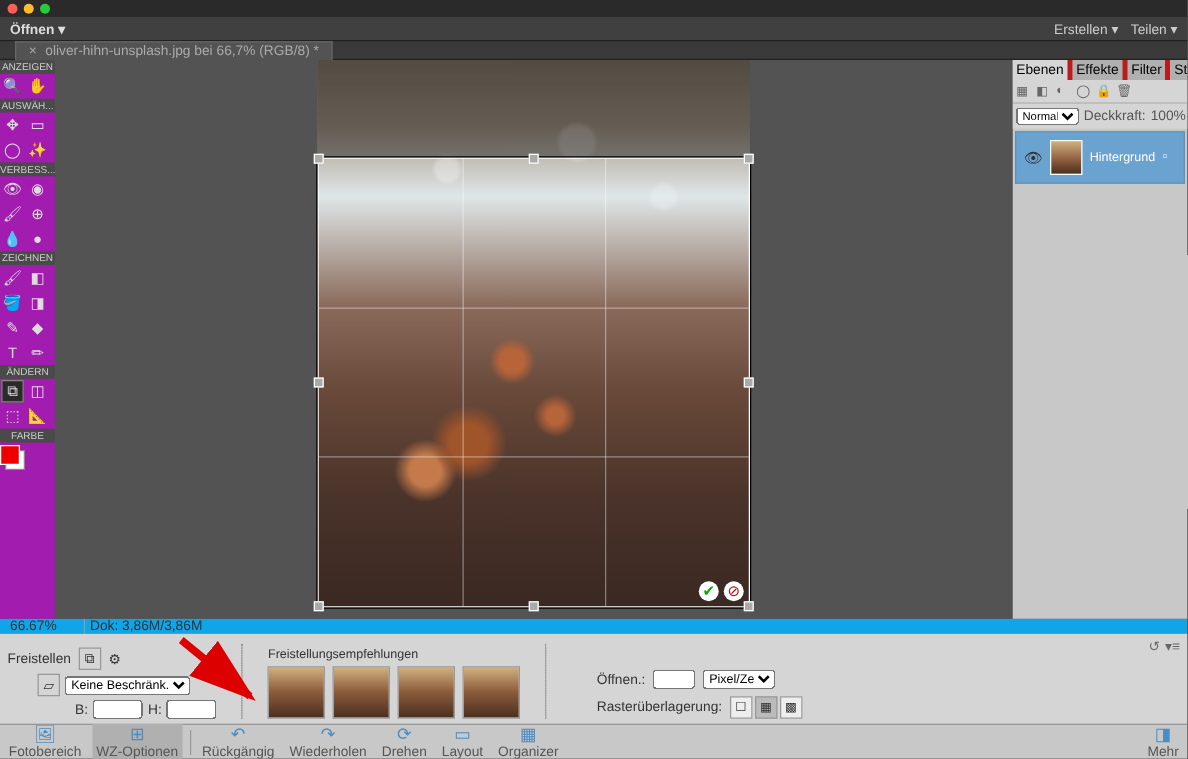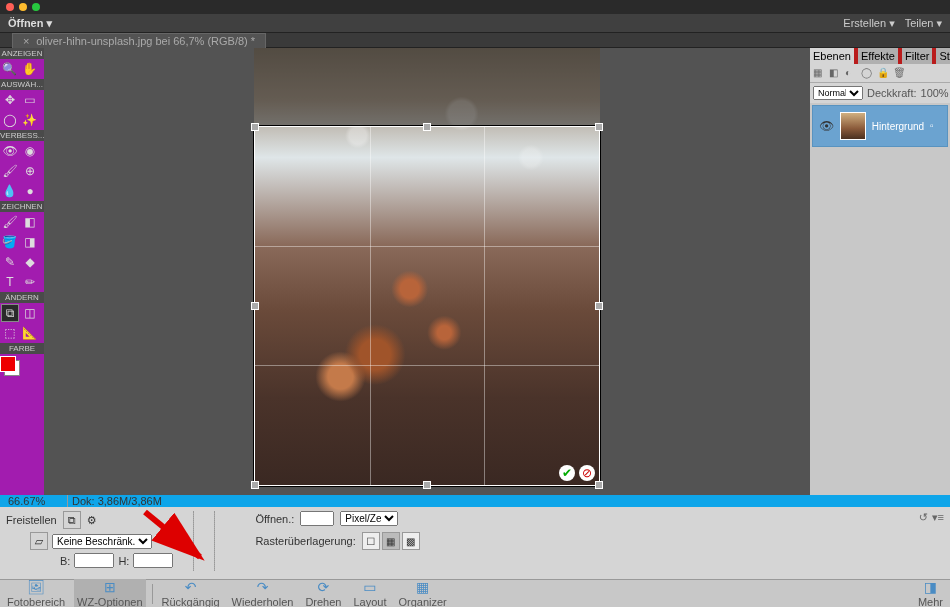--- a/index.html
+++ b/index.html
@@ -58,21 +58,21 @@
 .blendrow select{font-size:9px;width:50px}
 .blendrow .op{margin-left:auto}
 .layer{display:flex;align-items:center;gap:6px;padding:6px;background:#6ba3d0;margin:2px;border:1px solid #5893c0}
 .layer .eye{font-size:12px;color:#333;cursor:pointer}
 .layer .thumb{width:28px;height:28px;background:linear-gradient(180deg,#d0b080 0%,#8a5a3a 60%,#4a3020 100%);border:1px solid #fff}
 .layer .name{color:#fff;font-size:10px}
 .layer .lock{margin-left:auto;width:12px;height:12px;color:#fff;font-size:10px}
 .statusbar{height:12px;background:#0ea5e9;display:flex;align-items:center;font-size:9px;color:#333;padding:0 4px}
 .statusbar .zoom{width:64px;border-right:1px solid #999;padding:0 4px}
 .statusbar .dok{padding:0 4px}
-.options{height:72px;background:#d5d5d5;display:flex;align-items:flex-start;padding:4px 6px;gap:20px;position:relative}
+.options{height:72px;background:#d5d5d5;display:flex;align-items:flex-end;padding:4px 6px;gap:20px;position:relative}
 .opt-left{display:flex;flex-direction:column;gap:3px}
 .opt-left .title{font-size:10px;color:#333;display:flex;align-items:center;gap:6px}
 .opt-left .title .gear{font-size:11px;cursor:pointer}
 .opt-left .row{display:flex;align-items:center;gap:4px;font-size:10px;color:#333}
 .opt-left select{font-size:10px;width:100px}
 .opt-left input[type=text]{width:40px;font-size:10px}
 .opt-left .freibtn{width:18px;height:18px;border:1px solid #999;display:flex;align-items:center;justify-content:center;font-size:11px;cursor:pointer}
 .sep{width:1px;background:#aaa;height:60px;border-left:1px dotted #999}
 .suggest{display:flex;flex-direction:column;gap:4px}
 .suggest .lbl{font-size:10px;color:#333}
@@ -251,20 +251,29 @@
       <select><option>Keine Beschränk.</option></select>
     </div>
     <div class="row" style="margin-left:54px">
       <span>B:</span>
       <input type="text" style="">
       <span>H:</span>
       <input type="text" style="">
     </div>
   </div>
   <div class="sep"></div>
+  <div class="suggest">
+    <div class="lbl">Freistellungsempfehlungen</div>
+    <div class="suggestrow">
+      <div class="sthumb"></div>
+      <div class="sthumb"></div>
+      <div class="sthumb"></div>
+      <div class="sthumb"></div>
+    </div>
+  </div>
   <div class="sep"></div>
   <div class="resgroup">
     <div class="row">
       <span>Öffnen.:</span>
       <input type="text" style="">
       <select><option>Pixel/Zen...</option></select>
     </div>
     <div class="row">
       <span>Rasterüberlagerung:</span>
       <div class="gridbtns">

